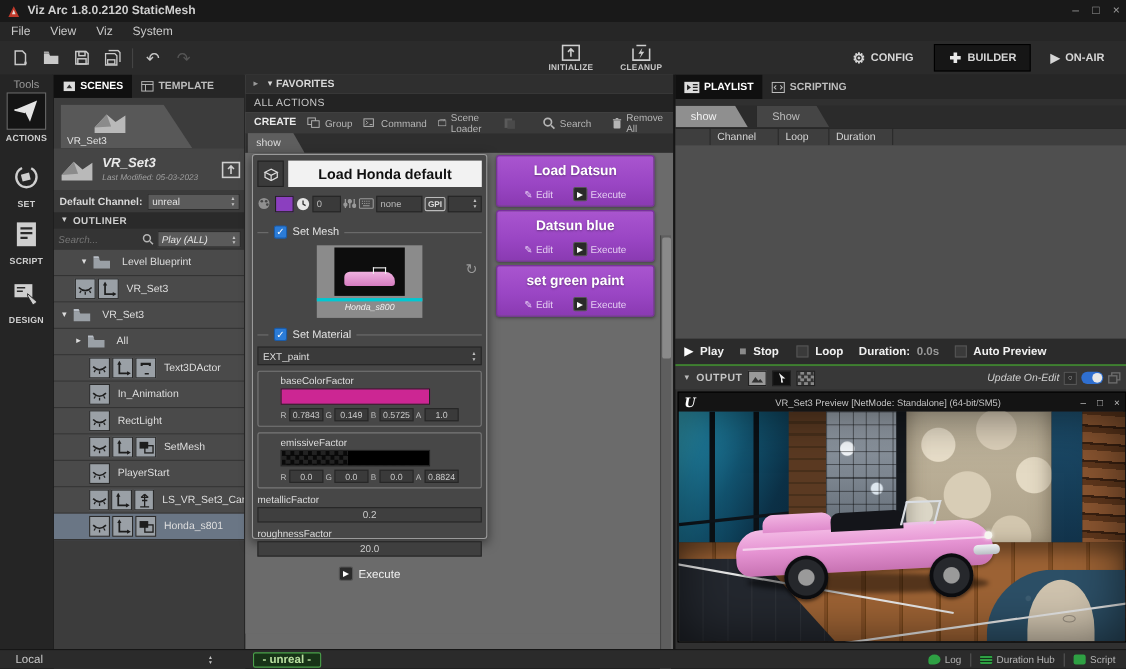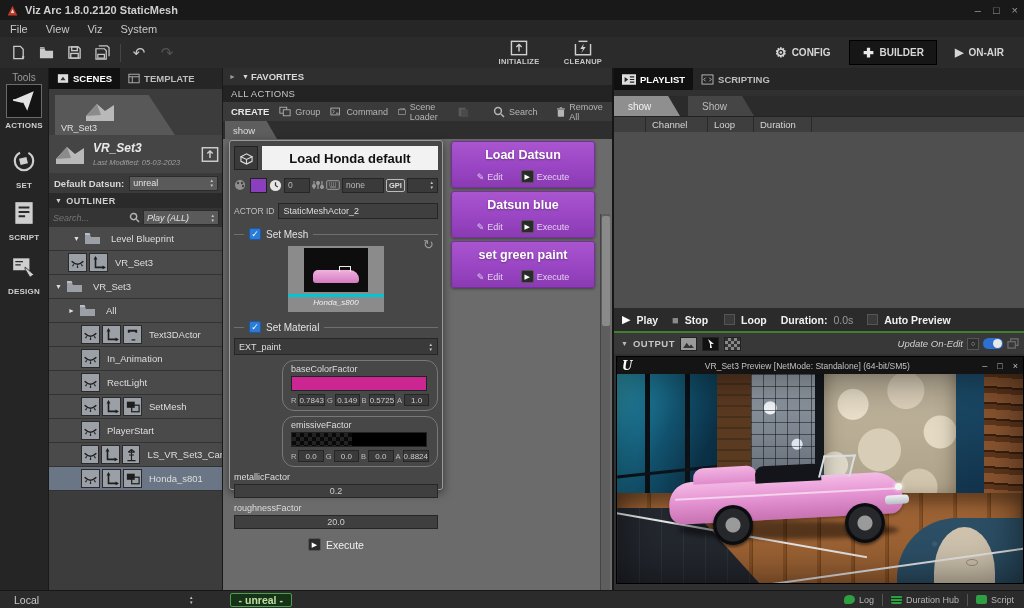--- a/index.html
+++ b/index.html
@@ -80,21 +80,21 @@
 .cb{width:12px;height:12px;background:#2b7cd8;border:1px solid #1a5ba8;color:#fff;font-size:9px;line-height:11px;text-align:center;border-radius:2px;}
 .seplabel{font-size:10px;color:#e2e2e2;}
 #thumbwrap{margin:6px auto 0;width:96px;height:66px;background:#8b8b8b;position:relative;}
 #thumbwrap .black{position:absolute;left:16px;top:2px;width:64px;height:44px;background:#0d0d0d;}
 .thumb-car{position:absolute;left:9px;top:22px;width:46px;height:13px;background:linear-gradient(180deg,#f0b2e0,#d57cc0);border-radius:5px 9px 3px 3px;}
 .thumb-car:after{content:"";position:absolute;left:26px;top:-4px;width:10px;height:5px;border:1px solid #eee;border-bottom:none;}
 #thumbwrap .cyan{position:absolute;left:0;top:48px;width:96px;height:3px;}
 #thumbwrap .cap{position:absolute;left:0;top:52px;width:96px;text-align:center;font-size:8px;font-style:italic;color:#f0f0f0;}
 #refresh{position:absolute;right:8px;top:96px;color:#9a9a9a;font-size:13px;}
 #matselect{margin-top:5px;height:17px;background:#3a3a3a;border:1px solid #262626;display:flex;align-items:center;padding:0 4px;font-size:9px;color:#ddd;}
-.grp{border:1px solid #787878;border-radius:12px;margin-top:5px;padding:3px 8px 4px;margin-left:48px;}
+.grp{border:1px solid #787878;border-radius:2px;margin-top:5px;padding:3px 20px 4px;}
 .grp .gl{font-size:9px;color:#ddd;}
 .grp .bar{width:136px;height:15px;margin-top:2px;border:1px solid #222;}
 .bar.checker{background:linear-gradient(90deg,rgba(0,0,0,.25) 0 45%,#000 45% 100%),conic-gradient(#2e2e2e 0 25%,#0c0c0c 0 50%,#2e2e2e 0 75%,#0c0c0c 0);background-size:100% 100%,8px 8px;}
 .rgba-row{display:flex;align-items:center;gap:2px;margin-top:3px;}
 .rgba-row .k{font-size:7.5px;color:#bbb;width:7px;}
 .rgba-row .v{width:37px;height:12px;background:#3a3a3a;border:1px solid #262626;font-size:8px;color:#ccc;display:flex;align-items:center;justify-content:center;}
 .fac{margin-top:5px;}
 .fac .fl{font-size:9px;color:#ddd;}
 .fac .fv{margin-top:2px;height:14px;background:#3f3f3f;border:1px solid #262626;display:flex;align-items:center;justify-content:center;font-size:9px;color:#ccc;}
 #dlg-exec{margin-top:9px;display:flex;align-items:center;justify-content:center;gap:5px;}
@@ -113,21 +113,21 @@
 #ptabs2{height:22px;background:#262626;display:flex;align-items:center;}
 #subtabs{position:absolute;left:0;top:28px;width:412px;height:20px;background:#2b2b2b;}
 .subtab{position:absolute;top:0;height:20px;display:flex;align-items:center;padding:0 14px;font-size:10px;clip-path:polygon(0 0,82% 0,100% 100%,0 100%);}
 .subtab.active{background:#8f8f8f;color:#f2f2f2;}
 .subtab.idle{background:#454545;color:#bdbdbd;}
 #colhdr{position:absolute;left:0;top:48px;width:412px;height:16px;background:#3e3e3e;border-top:1px solid #222;display:flex;align-items:center;font-size:9.5px;color:#d5d5d5;}
 #colhdr .c{border-right:1px solid #2a2a2a;height:16px;display:flex;align-items:center;padding:0 6px;}
 #plbody{position:absolute;left:0;top:64px;width:412px;height:176px;background:#4f4f4f;}
 #transport{position:absolute;left:0;top:240px;width:412px;height:23px;background:#2b2b2b;display:flex;align-items:center;gap:6px;padding:0 8px;}
 #transport .tl{font-weight:bold;font-size:10.5px;color:#f0f0f0;}
-#transport .dim{color:#9a9a9a;font-weight:normal;}
+#transport .dim{color:#9a9a9a;font-weight:bold;}
 .cbdim{width:11px;height:11px;background:#3a3a3a;border:1px solid #555;}
 #greenline{position:absolute;left:0;top:263px;width:412px;height:2px;background:#3f8030;}
 #outbar{position:absolute;left:0;top:265px;width:412px;height:21px;background:#383838;display:flex;align-items:center;gap:5px;padding:0 7px;}
 #outbar .ot{font-size:9.5px;font-weight:bold;letter-spacing:.5px;color:#c5c5c5;}
 .outthumb{width:17px;height:14px;border:1px solid #222;display:flex;align-items:center;justify-content:center;}
 #outbar .rgt{margin-left:auto;display:flex;align-items:center;gap:4px;}
 #outbar .uoe{font-style:italic;font-size:9.5px;color:#d0d0d0;}
 .obox{width:12px;height:12px;background:#2e2e2e;border:1px solid #555;color:#bbb;font-size:7px;display:flex;align-items:center;justify-content:center;}
 .toggle{width:20px;height:11px;background:#2f6fd0;border-radius:6px;position:relative;}
 .toggle .knob{position:absolute;right:1px;top:1px;width:9px;height:9px;background:#e8e8e8;border-radius:50%;}
@@ -350,21 +350,21 @@
       </span>
       <span class="exporticon">
           <svg width="18" height="17" viewBox="0 0 20 18" fill="none" stroke="#cfcfcf" stroke-width="1.6">
             <rect x="1.5" y="1.5" width="17" height="15"></rect>
             <path d="M10 13 V5 M7 8 l3 -3 3 3"></path>
           </svg>
         </span>
     </div>
 
     <div id="defchan">
-      <span class="dl">Default Datsun:</span>
+      <span class="dl">Default Channel:</span>
       <span class="dropdown" style="flex:1;">
         <span>unreal</span>
         <span class="spin">
             <span>▲</span>
             <span>▼</span>
           </span>
       </span>
     </div>
 
     <div class="sechdr" style="top:125px;">
@@ -700,24 +700,20 @@
               </svg>
             </span>
           <span class="mini-field" style="width:42px;">none</span>
           <span class="gpibox">GPI</span>
           <span class="mini-field" style="flex:1;">
               <span class="spin">
                 <span>▲</span>
                 <span>▼</span>
               </span>
             </span>
-        </div>
-        <div id="dlg-actor">
-          <span class="al">ACTOR ID</span>
-          <span class="av">StaticMeshActor_2</span>
         </div>
         <div class="seprow">
           <span class="ln short"></span>
           <span class="cb">✓</span>
           <span class="seplabel">Set Mesh</span>
           <span class="ln"></span>
         </div>
         <div id="thumbwrap">
           <span class="black">
               <span class="thumb-car"></span>

